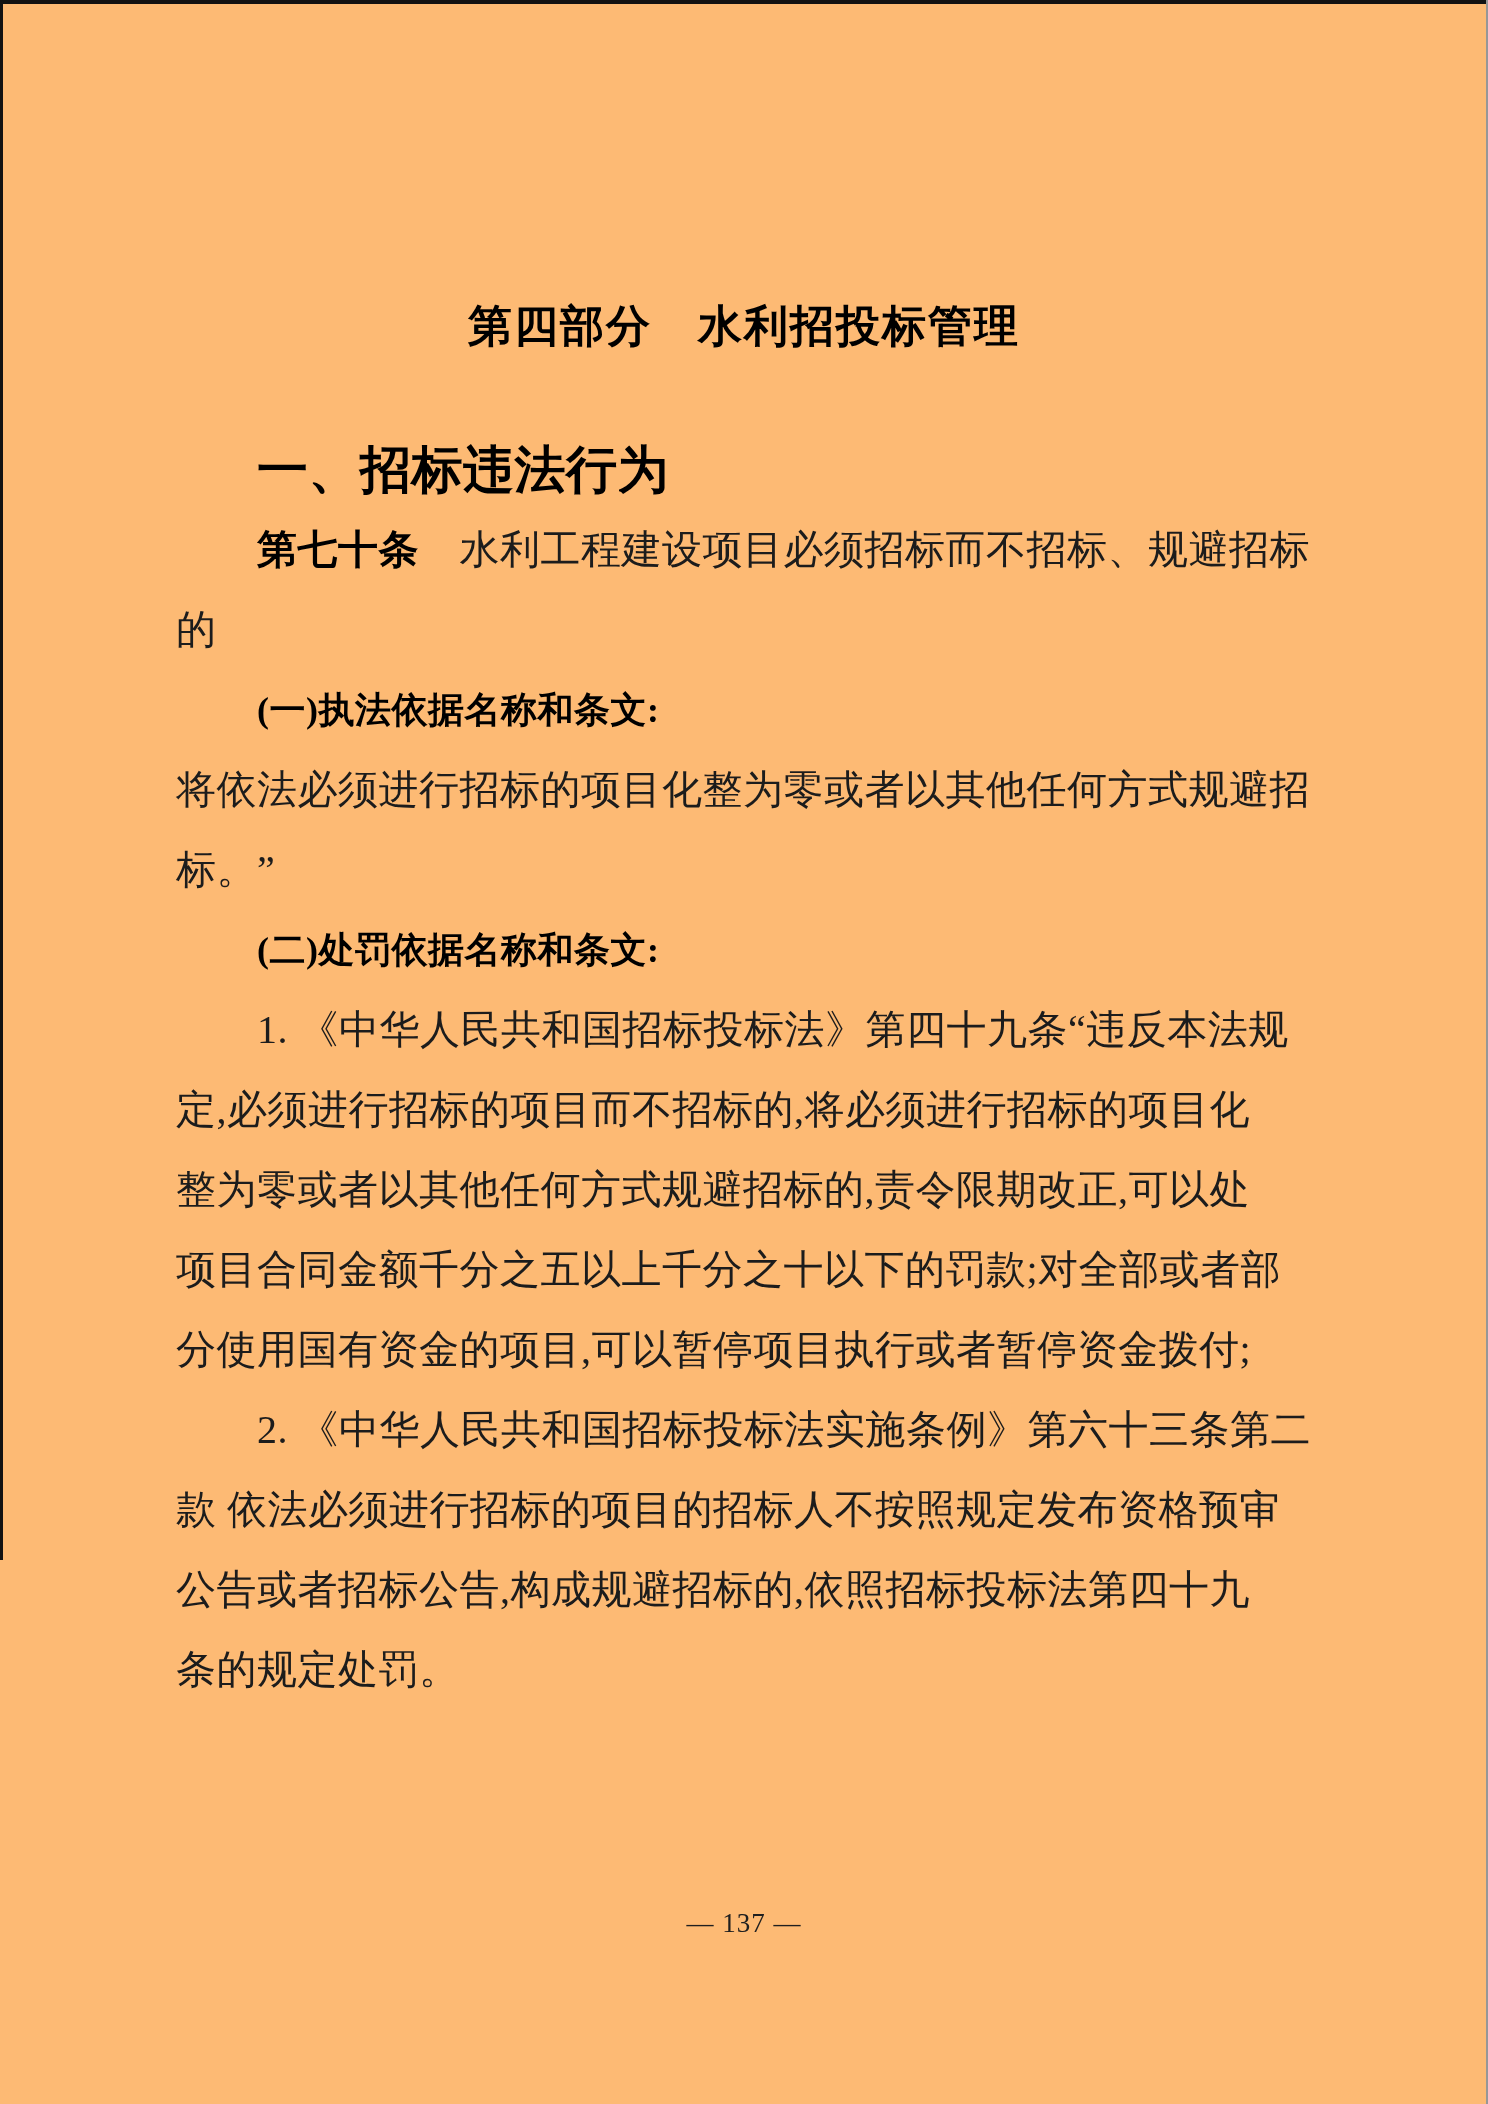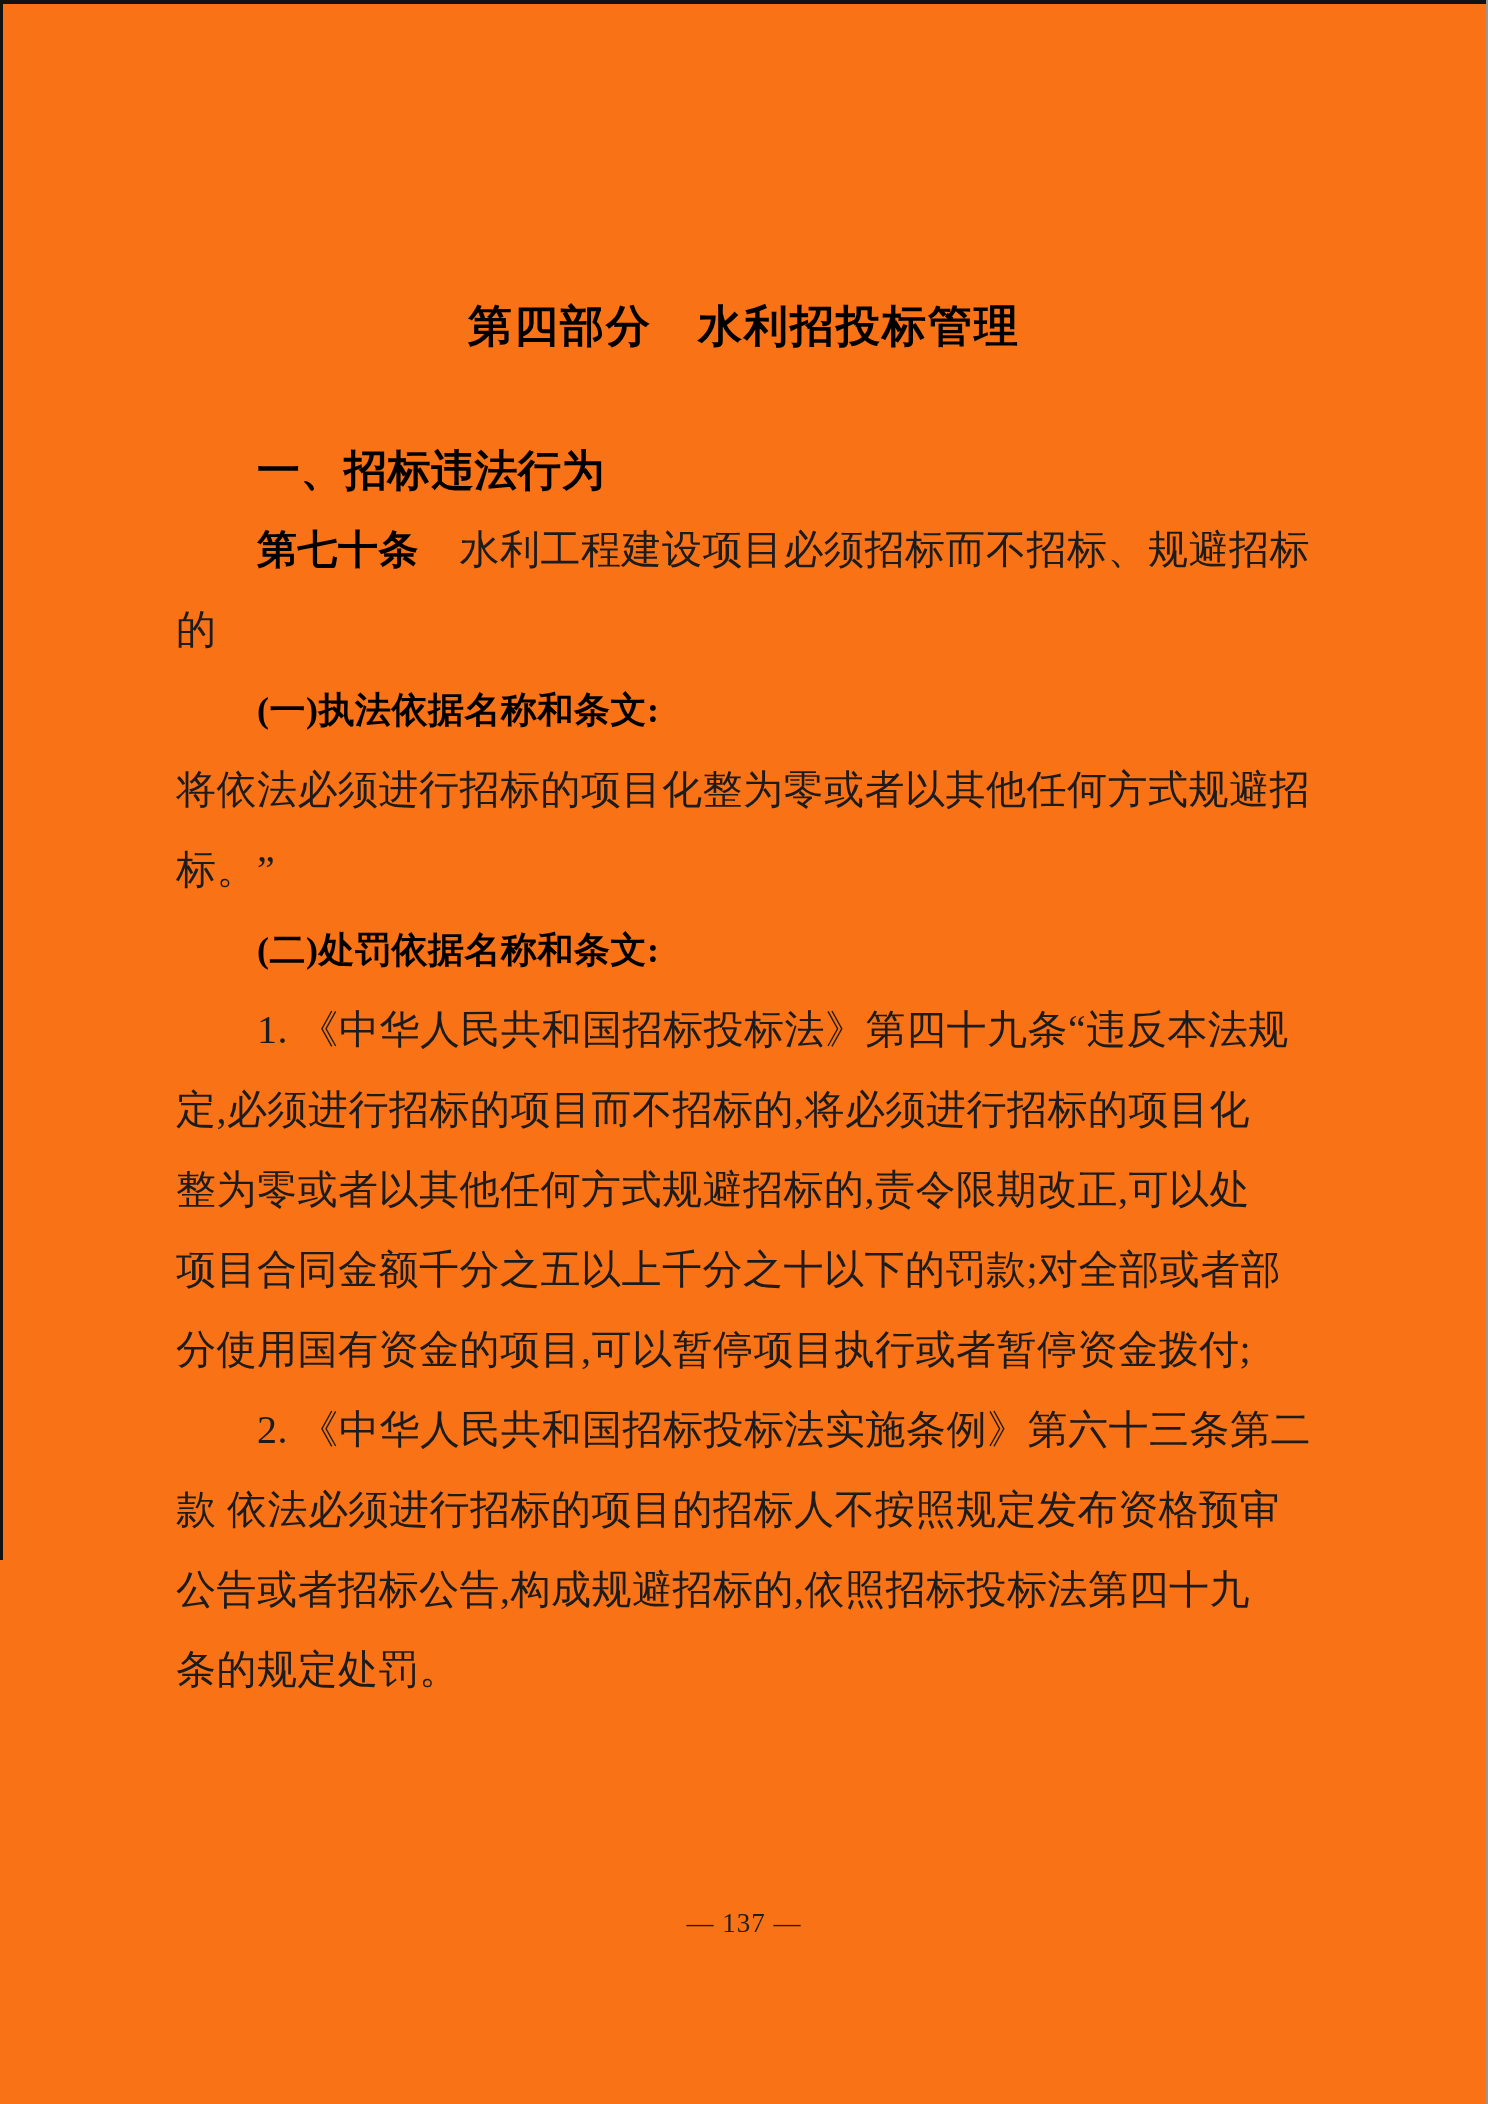--- a/index.html
+++ b/index.html
@@ -5,21 +5,21 @@
   html, body {
     margin: 0;
     padding: 0;
     background: #e8e8e8;
   }
   .page {
     position: relative;
     width: 1488px;
     height: 2104px;
     margin: 0 auto;
-    background: #f97316;
+    background: #fdba74;
     overflow: hidden;
     font-family: "Liberation Serif", "DejaVu Serif", serif;
   }
   
   .edge-top {
     position: absolute; top: 0; left: 0;
     width: 100%; height: 4px;
   }
   .edge-left {
     position: absolute; top: 0; left: 0;
@@ -53,23 +53,23 @@
   .line {
     height: 80px;
     line-height: 80px;
     font-size: 40px;
     color: #1c1c1c;
     white-space: pre;
     letter-spacing: 0.5px;
   }
   .line.indent { text-indent: 81px; }
   .line.h2 {
-    font-family: Liberation Sans, sans-serif;
+    font-family: Liberation Serif, serif;
     font-weight: 700;
-    font-size: 43px;
+    font-size: 51px;
     color: #000000;
   }
   .line.h3 {
     font-weight: 700;
     font-size: 36px;
     color: #000000;
   }
   .line b.prefix {
     font-family: Liberation Serif, serif;
     font-weight: 700;

